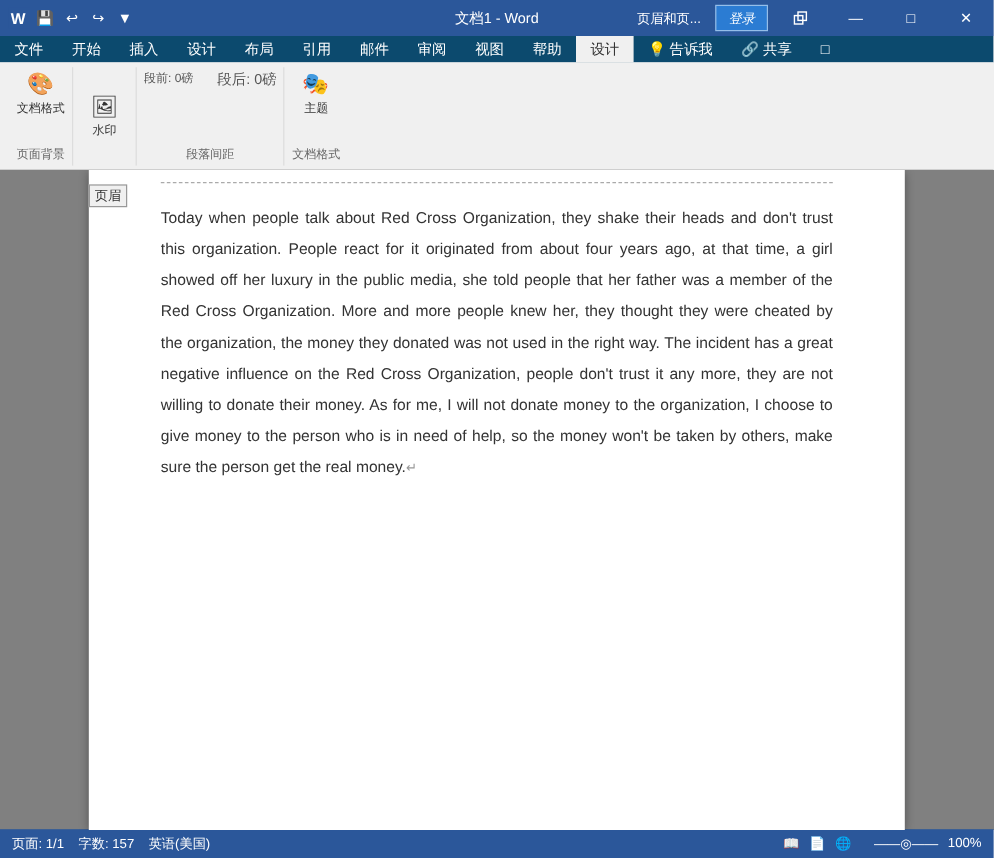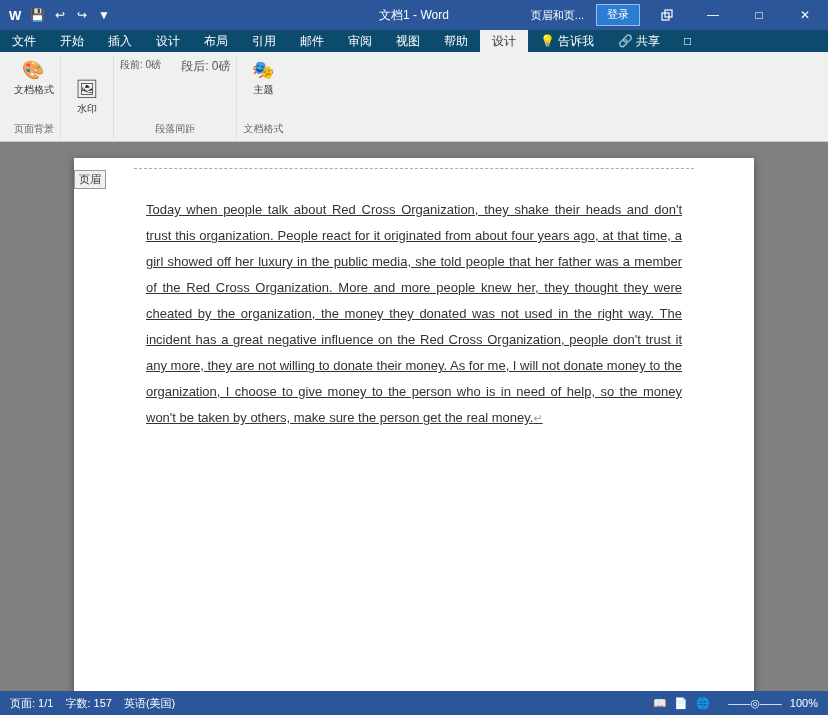--- a/index.html
+++ b/index.html
@@ -52,22 +52,23 @@
       display: flex; align-items: center;
     }
     .login-btn {
       background: #2b7cd3;
       border: 1px solid rgba(255,255,255,0.5);
       color: white;
       font-size: 11px;
       padding: 2px 10px;
       cursor: pointer;
       height: 22px;
-      display: flex; align-items: flex-start;
+      display: flex; align-items: flex-end;
       margin: 0 4px;
+      font-style: italic;
     }
     .win-control {
       width: 46px; height: 30px;
       display: flex; align-items: center; justify-content: center;
       font-size: 12px;
       cursor: pointer;
       color: white;
     }
 
     
@@ -156,22 +157,21 @@
 
     
     .content {
       padding: 16px 60px 20px 60px;
     }
     .content p {
       font-size: 13px;
       color: #333;
       line-height: 2;
       text-align: justify;
-      margin: 12px;
-      text-decoration: underline;
+      margin: 0;
     }
     .paragraph-mark {
       color: #999;
       font-size: 11px;
     }
 
     
     .qat {
       display: flex; align-items: center; gap: 2px;
     }
@@ -211,21 +211,21 @@
       gap: 2px;
     }
     .toolbar-btn-icon { font-size: 18px; }
 
     .doc-wrapper {
       background: #808080;
       flex: 1;
       display: flex;
       justify-content: center;
       align-items: flex-start;
-      padding: 16px;
+      padding: 0;
       overflow-y: auto;
       height: 549px;
     }
   </style>
 </head>
 <body>
 
 <div class="title-bar">
   <div class="title-bar-left qat">
     <div class="title-bar-icon">

